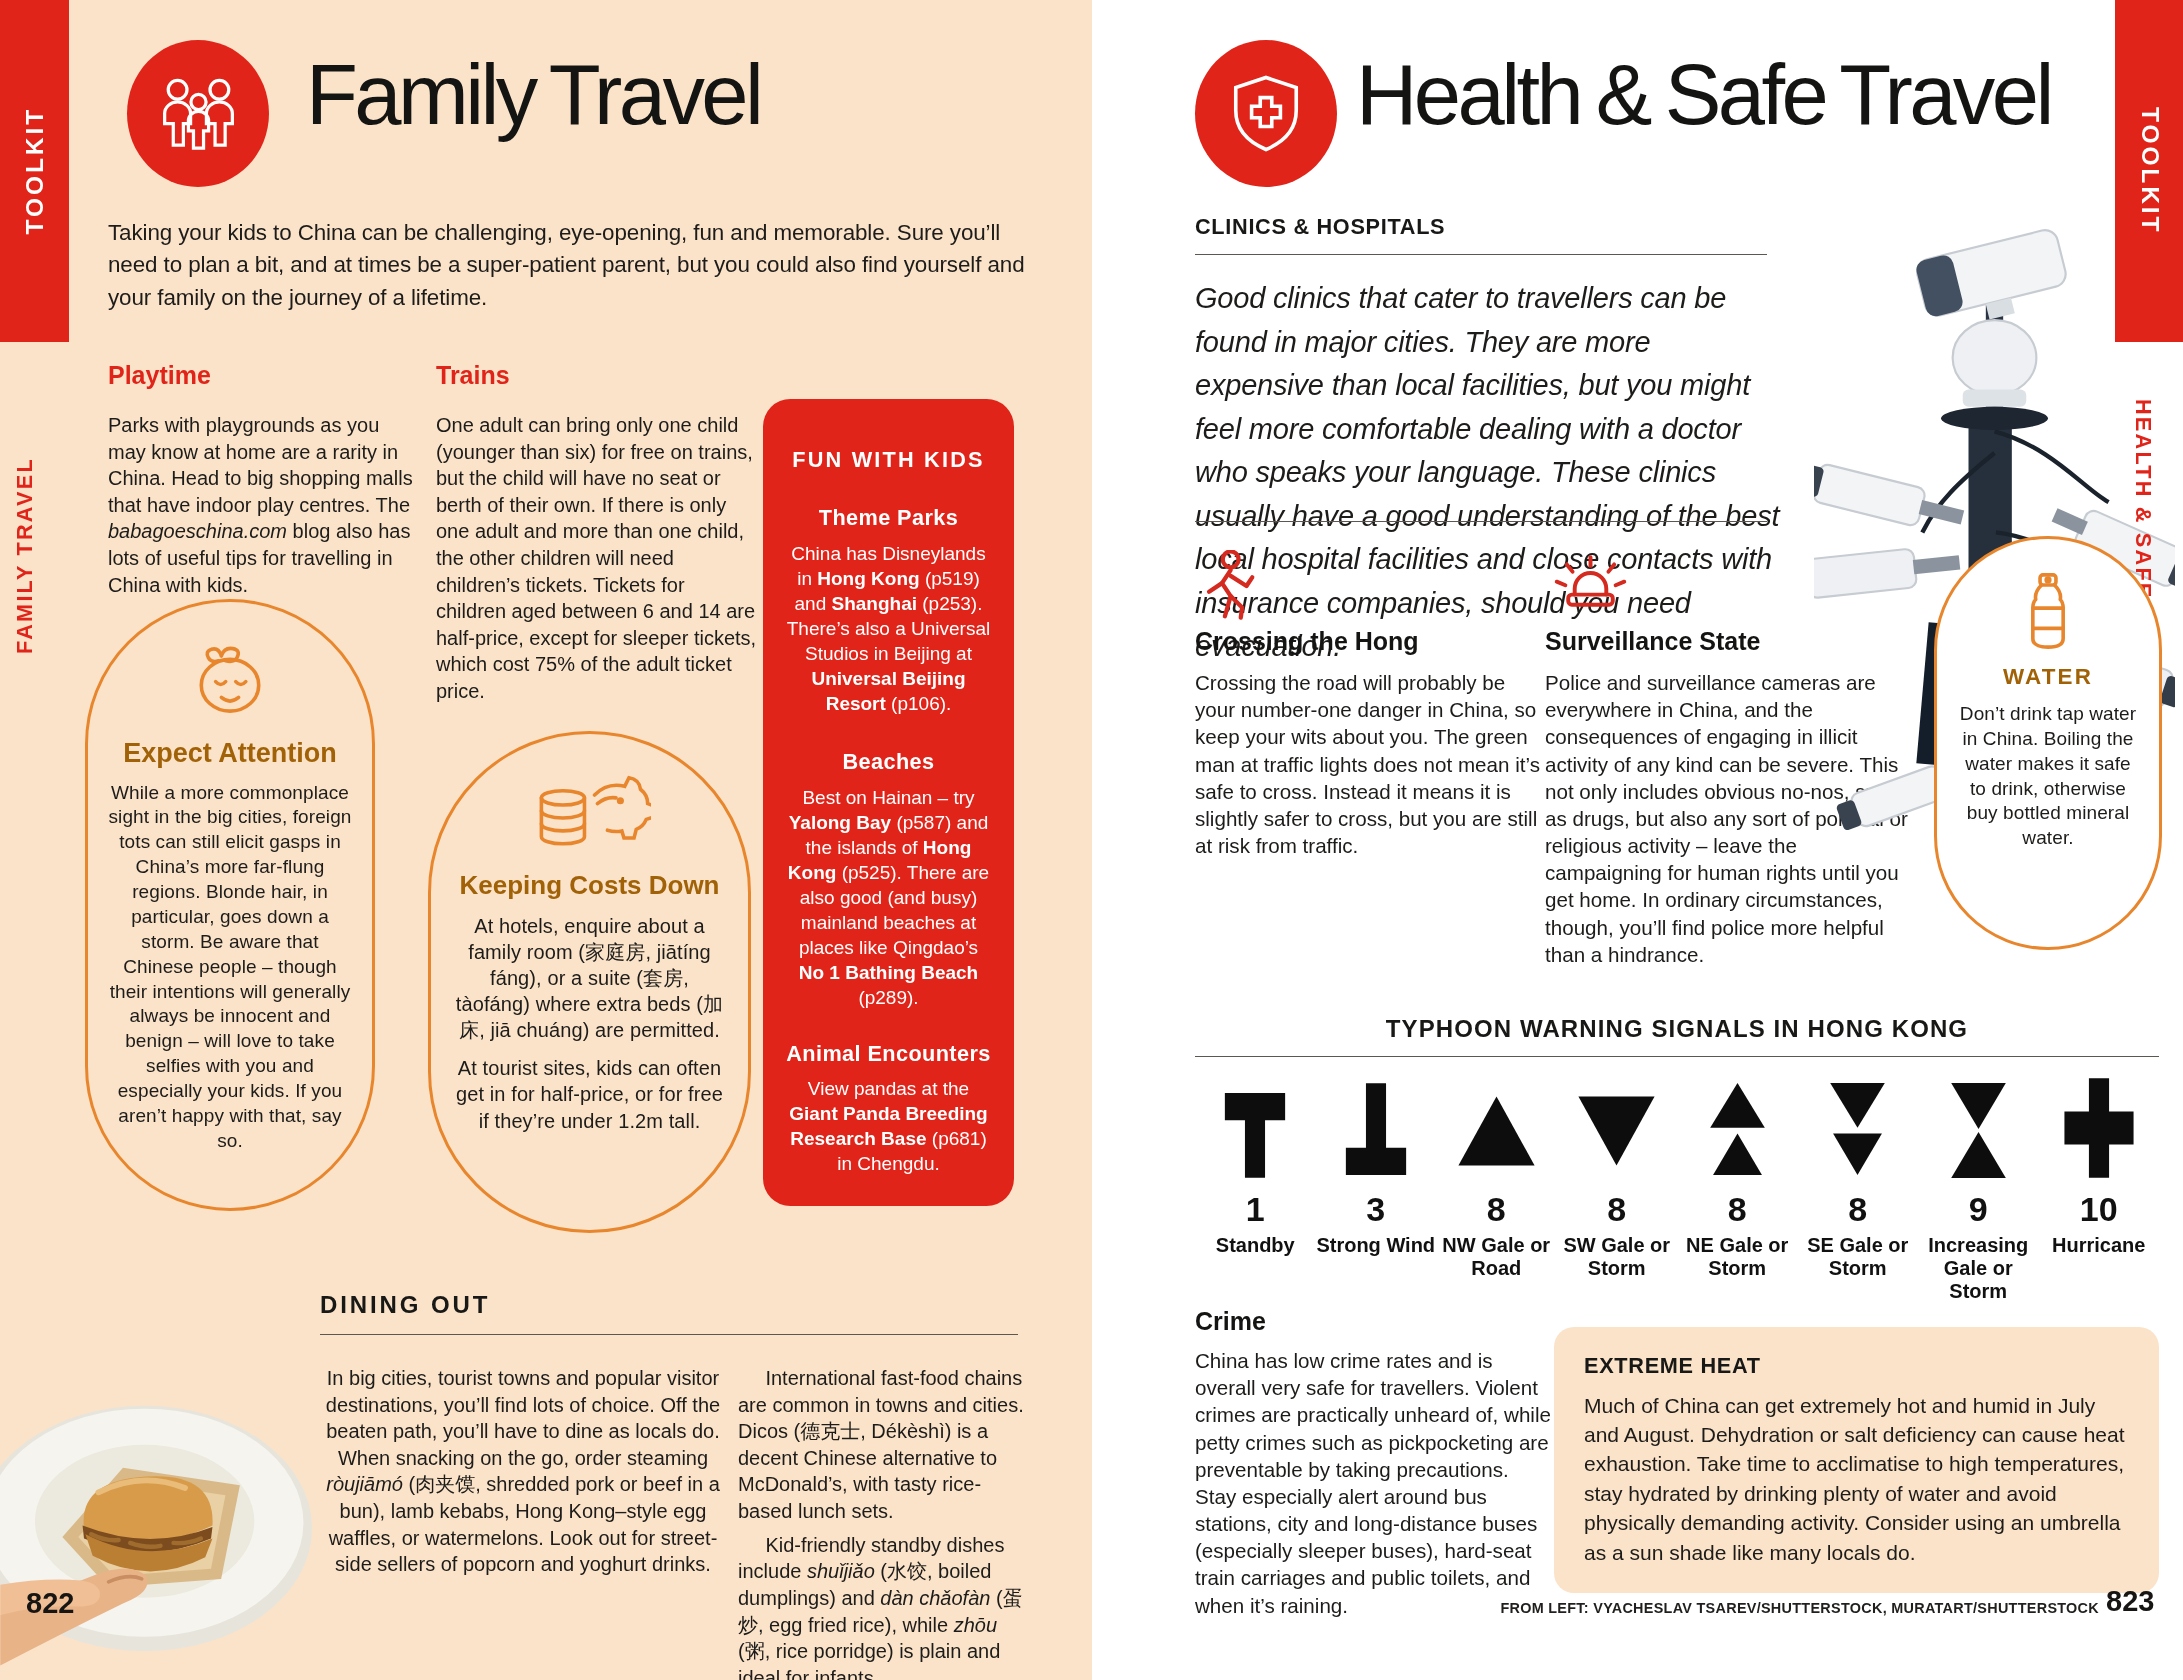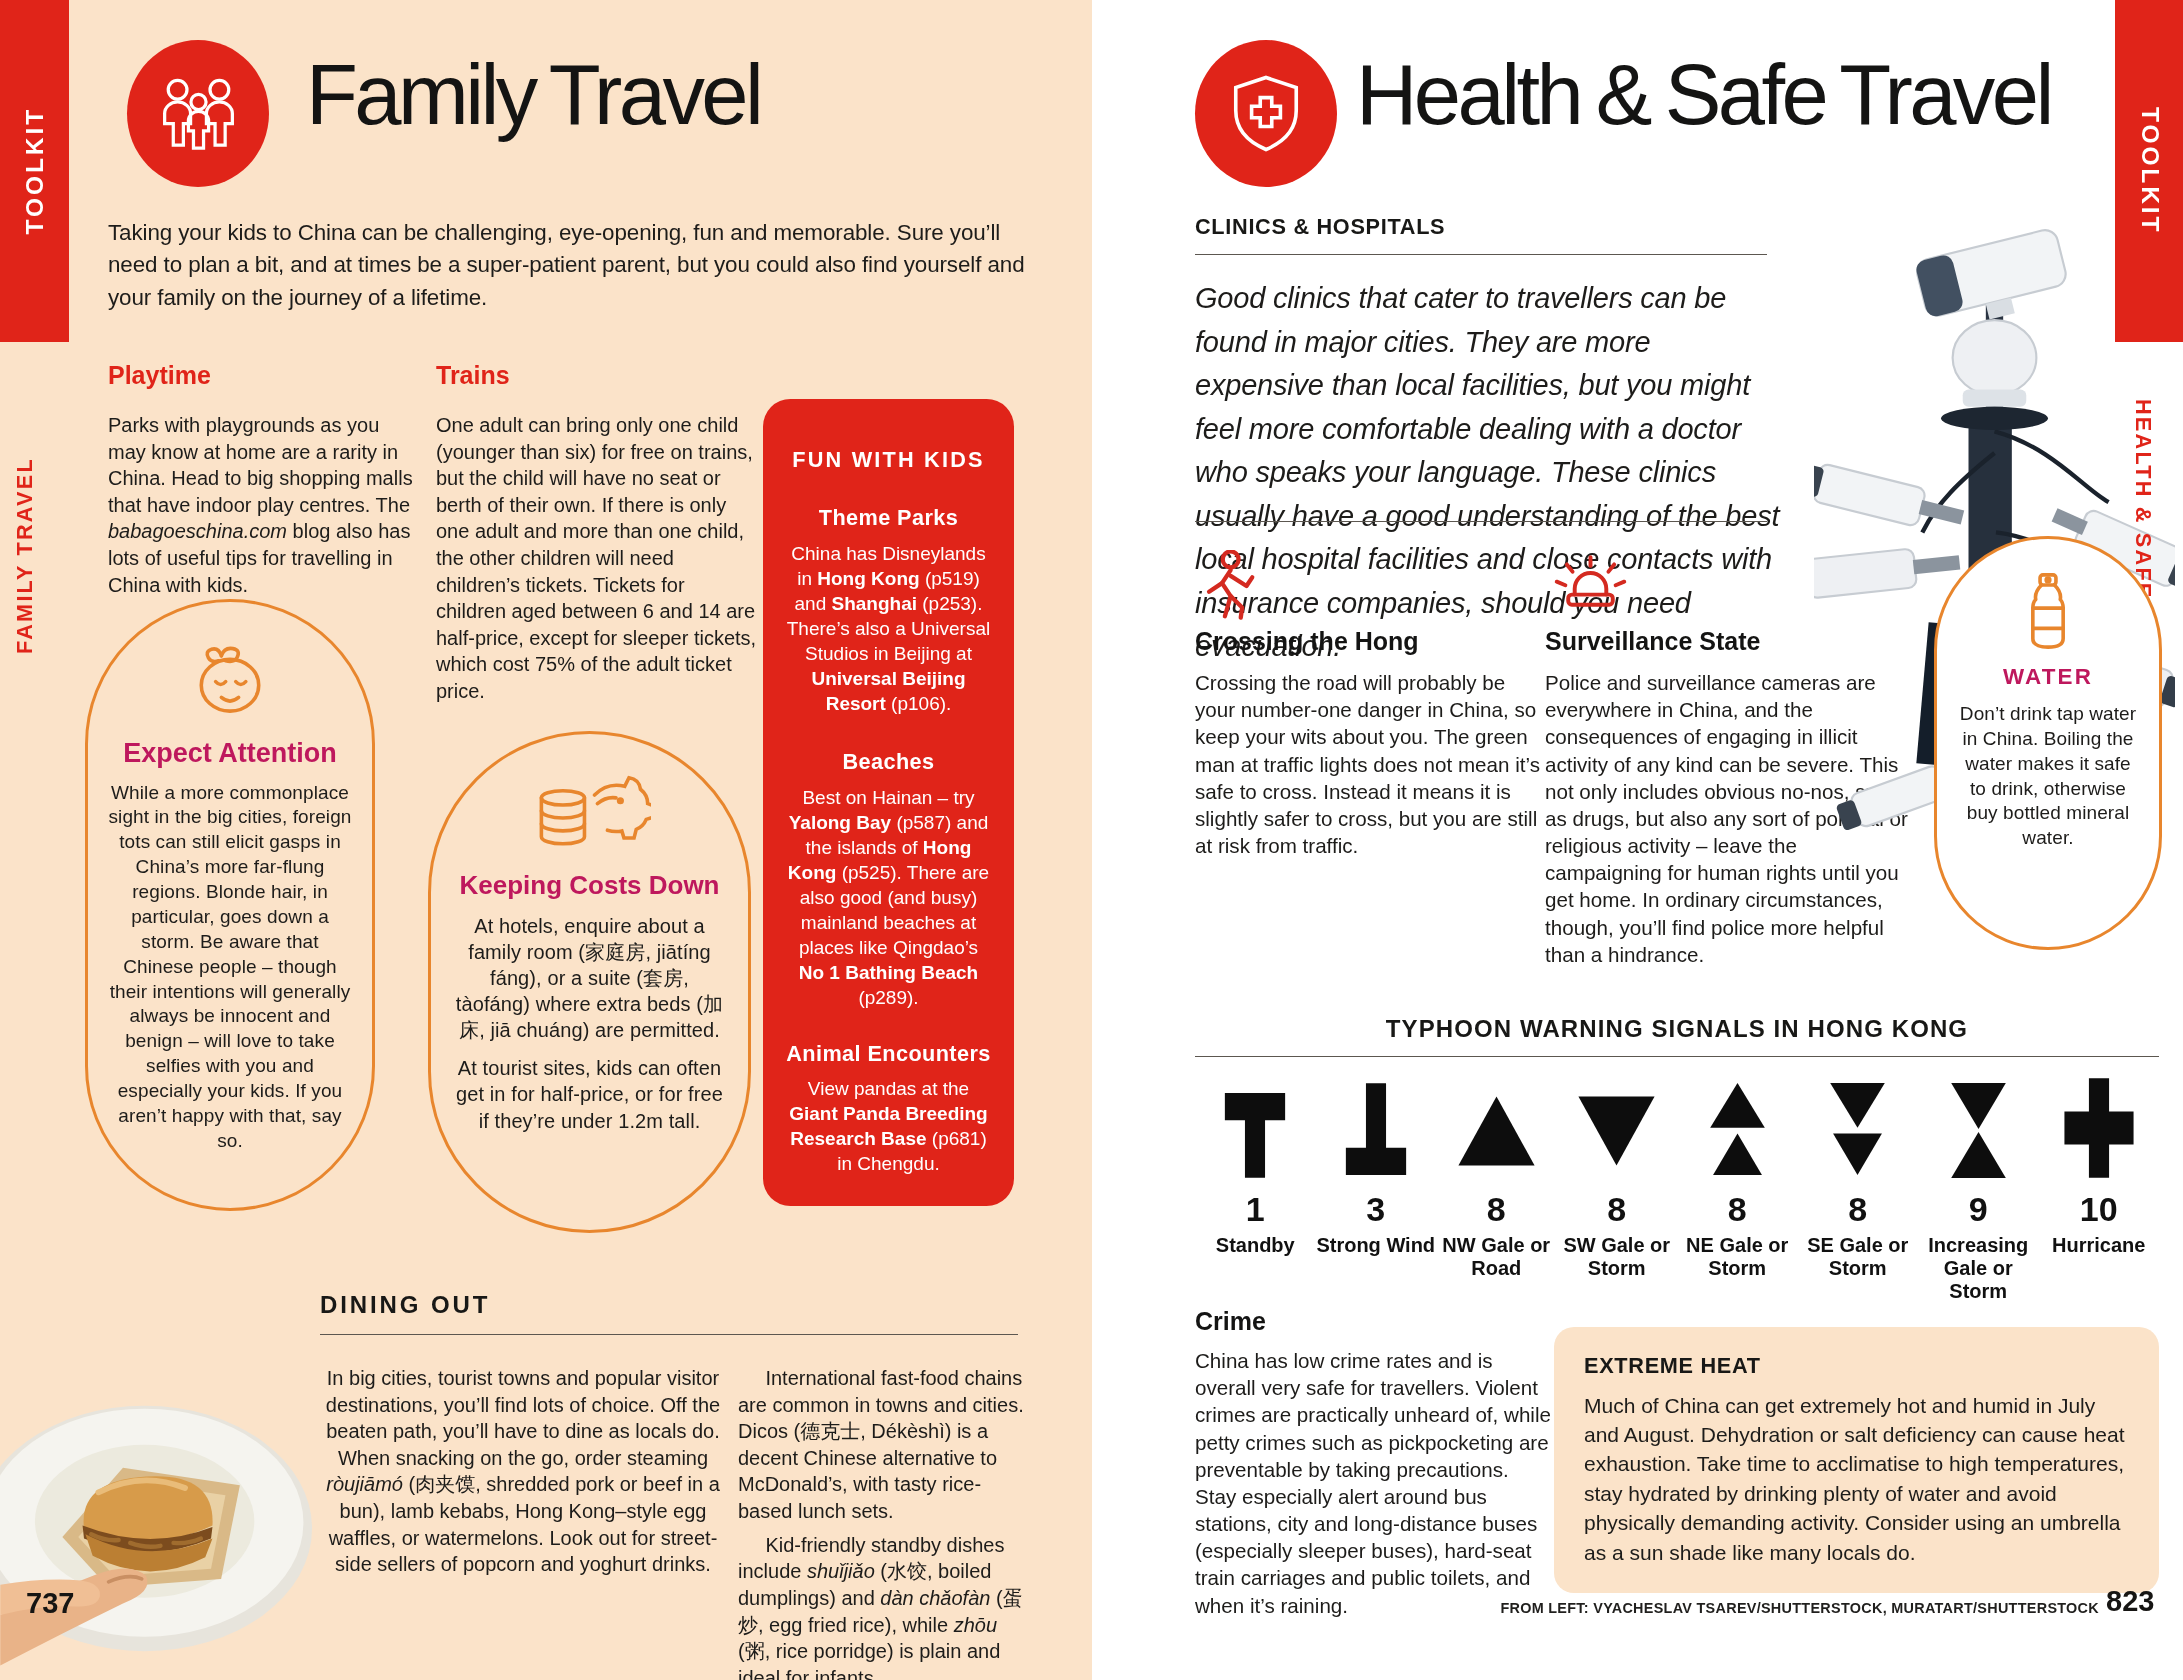--- a/index.html
+++ b/index.html
@@ -32,21 +32,21 @@
   .colhead{font-size:25px;font-weight:bold;color:var(--red);}
   .body28{font-size:20px;line-height:1.33;margin-top:9px;}
   .body28 p{margin:0 0 7.2px 0;}
   
   .funbox{width:251px;height:807px;background:var(--red);border-radius:27.4px;color:#fff;text-align:center;padding:48px 21.7px;box-sizing:border-box;}
   .funbox .fb-title{font-size:21.7px;font-weight:bold;letter-spacing:2.2px;}
   .funbox h4{font-size:21.7px;font-weight:bold;margin:32px 0 10px 0;letter-spacing:0.4px;}
   .funbox p{font-size:19px;line-height:1.32;margin:0;}
   
   .oval{border:3.6px solid var(--orange);background:transparent;box-sizing:border-box;text-align:center;display:flex;flex-direction:column;align-items:center;}
-  .oval h3{font-size:27px;font-weight:bold;margin:19px 0 11.6px 0;color:#be185d;}
+  .oval h3{font-size:27px;font-weight:bold;margin:19px 0 11.6px 0;color:#a16207;}
   .oval .ov-body{font-size:19px;line-height:1.31;letter-spacing:0.1px;}
   .oval .ov-body p{margin:0 0 11.6px 0;}
   
   .caps-head{font-size:24px;font-weight:bold;letter-spacing:2.9px;color:#181816;}
   .caps-head-tight{font-size:21.7px;font-weight:bold;letter-spacing:0.4px;color:#181816;}
   .rule{height:1.4px;background:#5c5750;}
   
   .clinics-body{font-size:29px;line-height:1.5;letter-spacing:-0.2px;font-style:italic;}
   .subhead{font-size:25px;font-weight:bold;color:#141413;}
   .col-body{font-size:20.6px;line-height:1.32;}
@@ -159,21 +159,21 @@
         <path d="M136 182 q60 -30 120 -6" stroke="#e9bc79" stroke-width="8" fill="none" stroke-linecap="round"></path>
         <path d="M114 228 q92 36 180 2 l-2 16 q-88 38 -176 0 Z" fill="#7c4c1e"></path>
         <path d="M126 240 q20 10 38 8 M180 252 q22 8 42 4 M240 252 q20 2 38 -6" stroke="#a06c2e" stroke-width="6" fill="none" stroke-linecap="round"></path>
         <path d="M118 240 q86 44 176 6 l-10 26 q-78 40 -156 -2 Z" fill="#bb7f33"></path>
         <path d="M0 352 Q64 322 132 296 Q182 278 202 298 Q212 320 170 336 Q92 374 0 422 Z" fill="#e9b388"></path>
         <path d="M0 310 Q60 300 112 304 Q140 308 138 326 Q134 342 104 340 Q52 338 0 352 Z" fill="#f0bf95"></path>
         <path d="M150 306 q28 -12 46 -4" stroke="#c98f63" stroke-width="5" fill="none" stroke-linecap="round"></path>
       </svg>
     </div>
 
-    <div class="abs pagenum" style="left:26px;top:1587px;">737</div>
+    <div class="abs pagenum" style="left:26px;top:1587px;">822</div>
   </div>
 
   <div class="abs page-right">
 
     <div class="abs" style="left:722px;top:193px;z-index:1;">
       <svg width="361" height="650" viewBox="0 0 500 900">
         <rect x="238" y="118" width="24" height="200" fill="#2a3442"></rect>
         <rect x="214" y="300" width="60" height="600" fill="#26303d"></rect>
         <rect x="150" y="600" width="142" height="196" fill="#141e2a" transform="rotate(5 220 698)"></rect>
         <path d="M250 330 C330 352 372 408 408 428 M250 360 C200 400 170 430 150 470 M252 470 C330 480 360 520 392 540" stroke="#1a222c" stroke-width="6" fill="none"></path>

